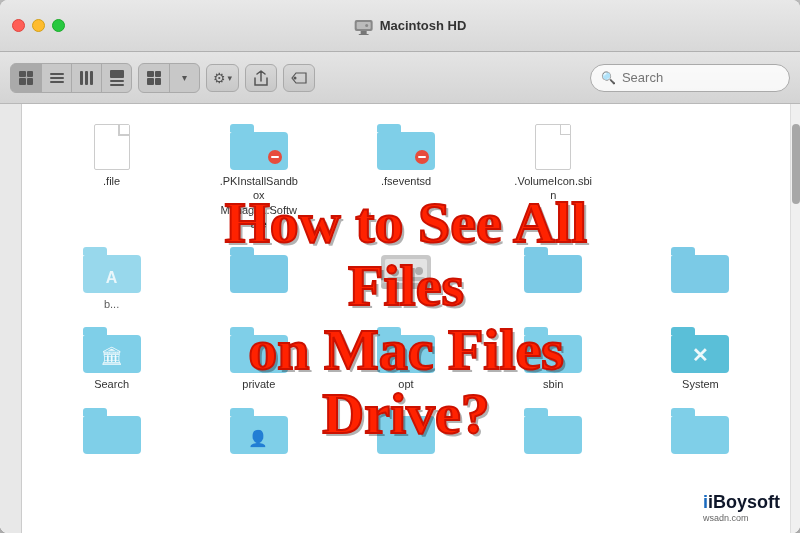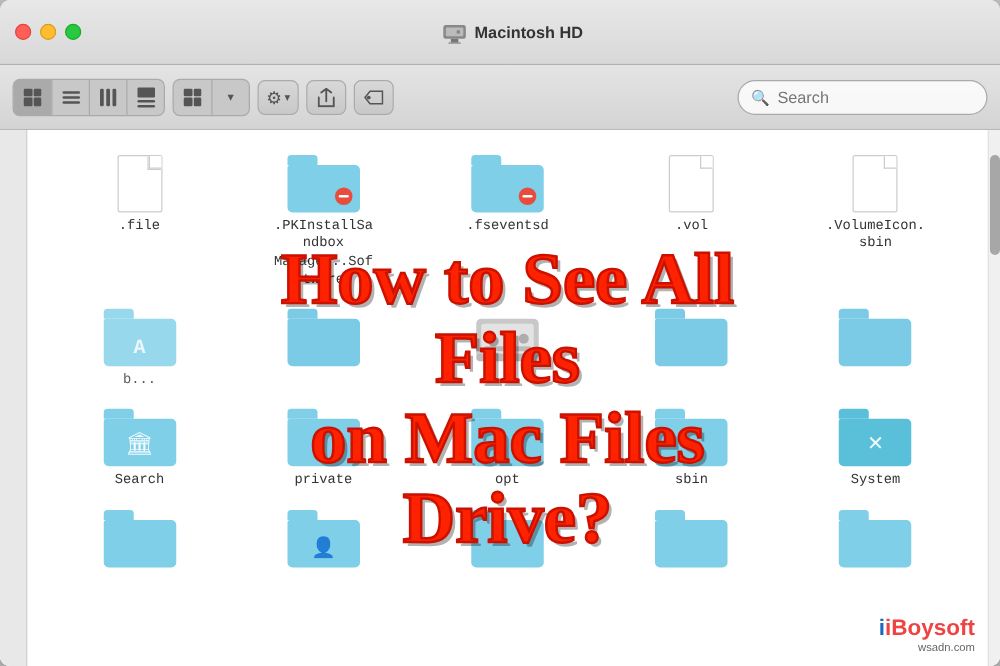--- a/index.html
+++ b/index.html
@@ -198,21 +198,20 @@
       overflow: hidden;
       position: relative;
     }
 
     .file-item {
       display: flex;
       flex-direction: column;
       align-items: center;
       gap: 4px;
       padding: 4px;
-      font-family: Liberation Mono, monospace;
     }
 
     .file-label {
       font-size: 11px;
       color: #333;
       text-align: center;
       max-width: 80px;
       word-break: break-word;
       line-height: 1.3;
     }
@@ -280,21 +279,20 @@
       font-family: Arial, sans-serif;
     }
 
     .iboysoft-logo-text .i-prefix {
       color: #1a6abf;
     }
 
     .iboysoft-domain {
       font-size: 9px;
       color: #666;
-      text-align: right;
       display: block;
     }
 
     .grid-icon {
       display: grid;
       grid-template-columns: 1fr 1fr;
       gap: 1px;
       width: 14px;
       height: 14px;
     }
@@ -554,26 +552,20 @@
           <div class="folder-wrap">
             <div class="f-body">
               <div class="f-tab lb"></div>
               <div class="f-main lb"></div>
               <div class="minus-badge"></div>
             </div>
           </div>
           <span class="file-label">.fseventsd</span>
         </div>
 
-        <div class="file-item">
-          <div style="width:36px;height:46px;background:white;border:1px solid #ccc;border-radius:2px;position:relative;">
-            <div style="position:absolute;top:0;right:0;width:10px;height:10px;border-left:1px solid #ccc;border-bottom:1px solid #ccc;background:white;"></div>
-          </div>
-          <span class="file-label">.vol</span>
-        </div>
 
         <div class="file-item">
           <div style="width:36px;height:46px;background:white;border:1px solid #ccc;border-radius:2px;position:relative;">
             <div style="position:absolute;top:0;right:0;width:10px;height:10px;border-left:1px solid #ccc;border-bottom:1px solid #ccc;background:white;"></div>
           </div>
           <span class="file-label">.VolumeIcon.sbin</span>
         </div>
       </div>
 
       <div class="grid-row" style="margin-bottom:8px;opacity:0.8;">
@@ -708,21 +700,21 @@
         </div>
       </div>
 
       <div class="overlay-text">
         <div class="overlay-title">How to See All Files</div>
         <div class="overlay-title">on Mac Files Drive?</div>
       </div>
 
       <div class="iboysoft-logo">
         <span class="iboysoft-logo-text">
-          <span class="i-prefix">i</span><span style="color:#ef4444;">iBoysoft</span>
+          <span class="i-prefix">i</span><span style="color:#0f172a;">iBoysoft</span>
         </span>
         <span class="iboysoft-domain">wsadn.com</span>
       </div>
     </div>
 
     <div class="scrollbar">
       <div class="scrollbar-thumb"></div>
     </div>
   </div>
 </div>

